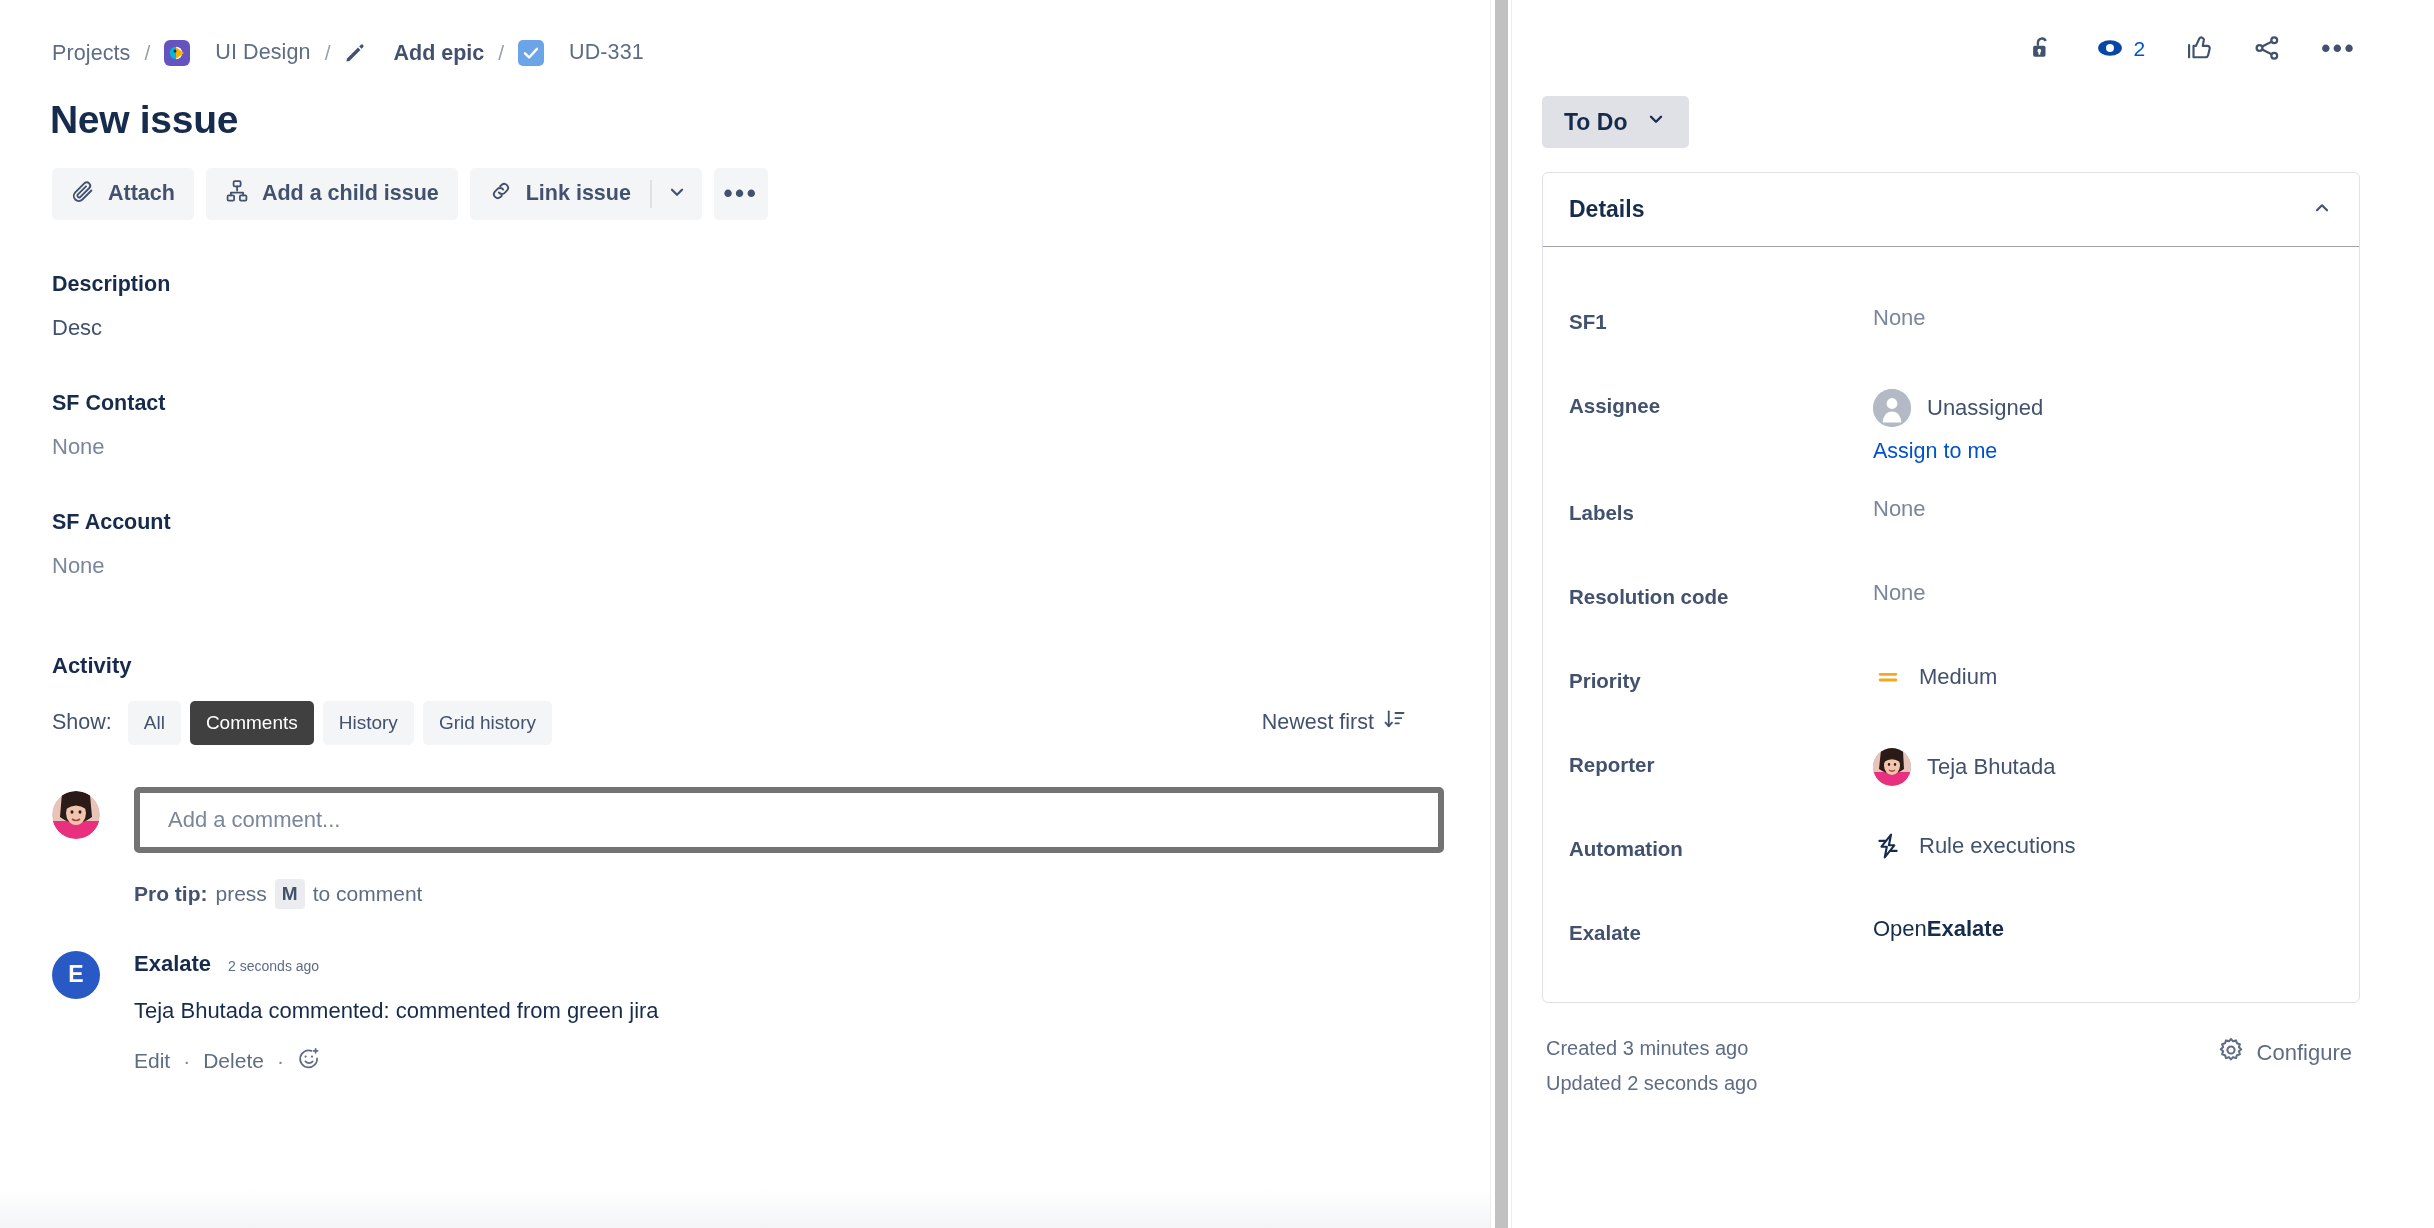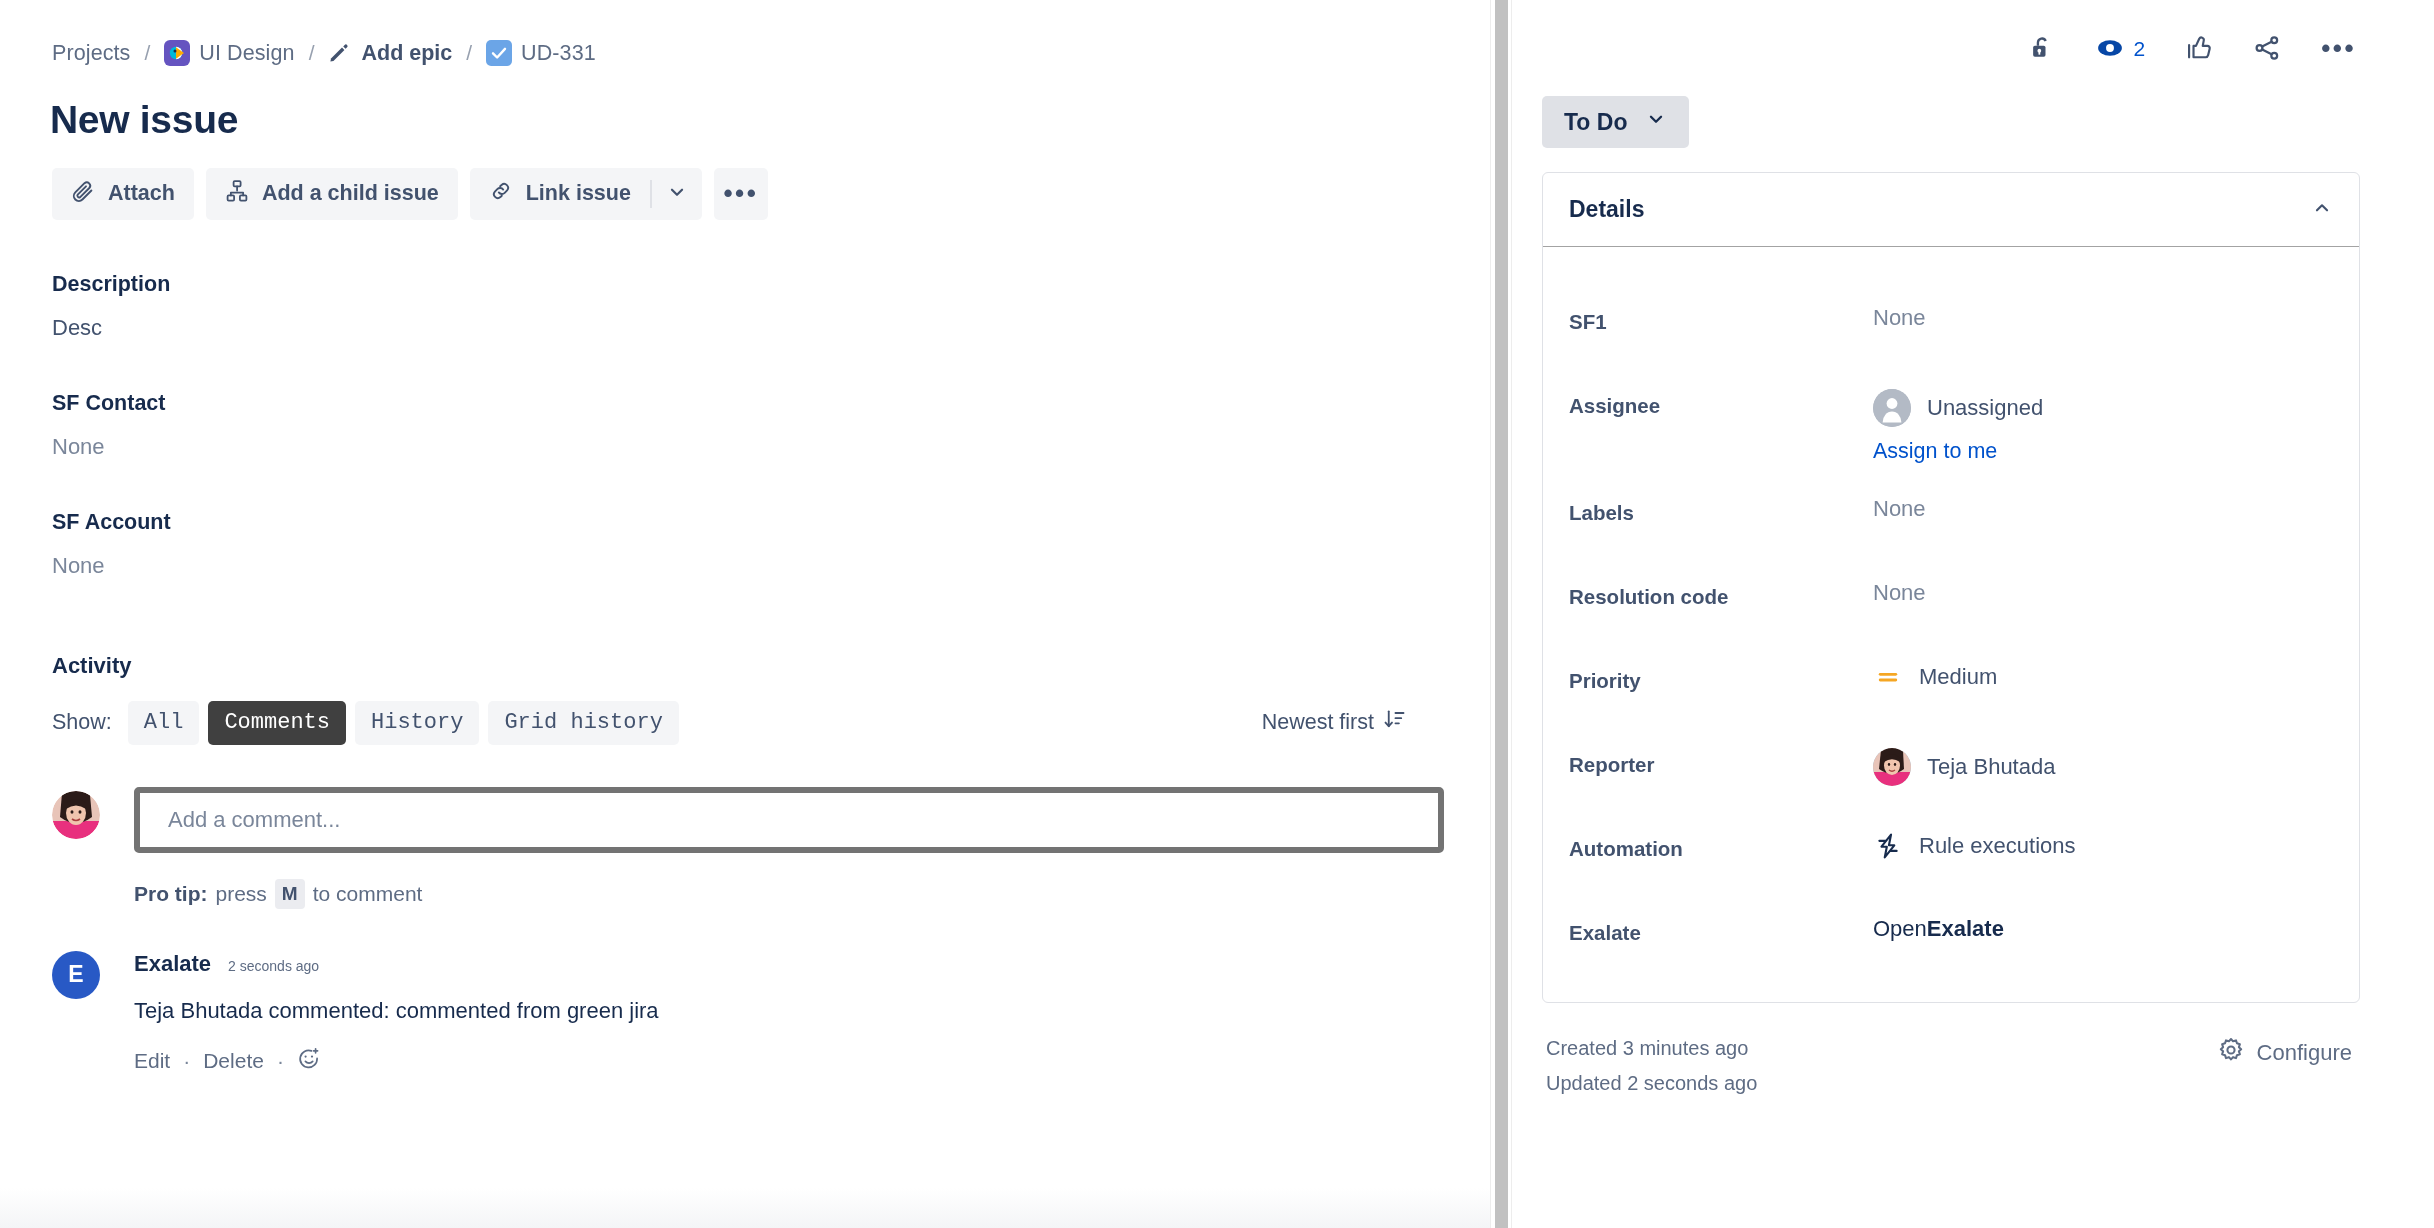--- a/index.html
+++ b/index.html
@@ -22,21 +22,21 @@
     height: 1228px;
     padding: 36px 0 0 52px;
     overflow: hidden;
   }
 
   
   .breadcrumb { display: flex; align-items: center; height: 34px; font-size: 21.5px; }
   .bc-link { color: #5E6C84; letter-spacing: .1px; }
   .bc-link.clickable { cursor: pointer; }
   .bc-sep { color: #97A0AF; margin: 0 14px; font-size: 21px; }
-  .bc-item { display: flex; align-items: center; gap: 9px; }
+  .bc-item { display: flex; align-items: flex-start; gap: 25px; }
   .bc-strong { color: #42526E; font-weight: bold; }
   .proj-avatar {
     width: 26px; height: 26px; border-radius: 6px; background: #6554C0;
     display: inline-flex; align-items: center; justify-content: center; flex: none;
   }
   .task-ico {
     width: 26px; height: 26px; border-radius: 5px; background: #6BA5E7;
     display: inline-flex; align-items: center; justify-content: center; flex: none;
   }
   .pencil-ico { display: inline-flex; align-items: center; width: 24px; height: 24px; }
@@ -80,22 +80,22 @@
   .blk-sfa  { margin-top: 50px; }
 
   
   .activity-head { font-size: 22px; font-weight: bold; color: #172B4D; margin-top: 74px; }
   .activity-bar {
     display: flex; align-items: center; margin-top: 22px; width: 1358px; justify-content: flex-end;
   }
   .show-label { font-size: 21.5px; color: #42526E; margin-right: 16px; }
   .chip {
     height: 44px; border-radius: 5px; background: #F4F5F7; border: none;
-    padding: 0 16px; font-size: 22px; color: #42526E; cursor: pointer;
-    font-family: Liberation Mono, monospace; display: inline-flex; align-items: center; margin-right: 9px;
+    padding: 0 16px; font-size: 19px; color: #42526E; cursor: pointer;
+    font-family: Liberation Sans, sans-serif; display: inline-flex; align-items: center; margin-right: 9px;
   }
   .chip.active { background: #404040; color: #FFFFFF; }
   .sort-btn {
     margin-left: auto; display: inline-flex; align-items: center; gap: 9px;
     background: none; border: none; font-size: 21.5px; color: #42526E;
     cursor: pointer; font-family: Liberation Sans, sans-serif; padding: 0 4px;
   }
 
   
   .composer { display: flex; align-items: flex-start; margin-top: 42px; }

